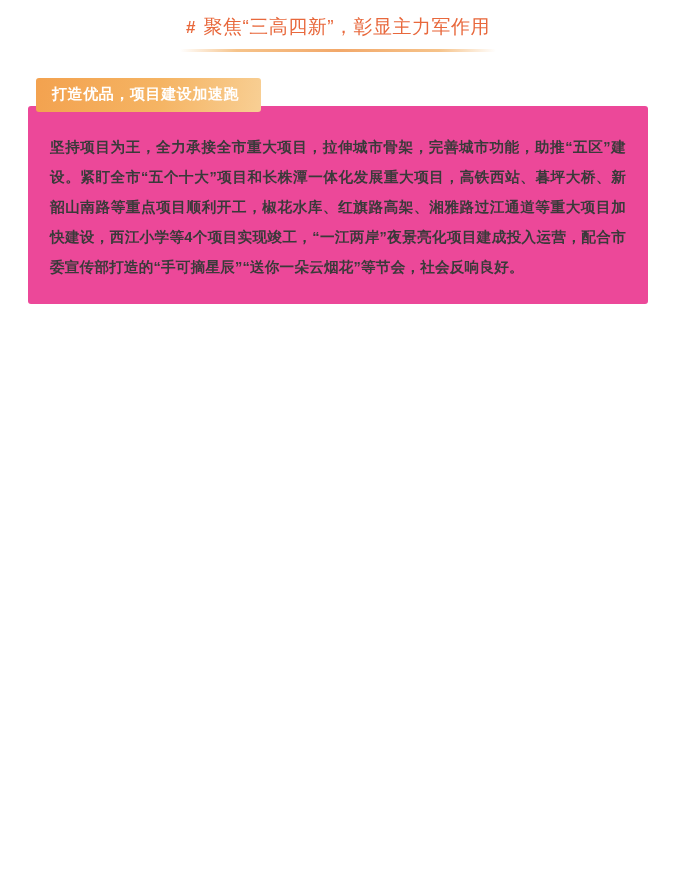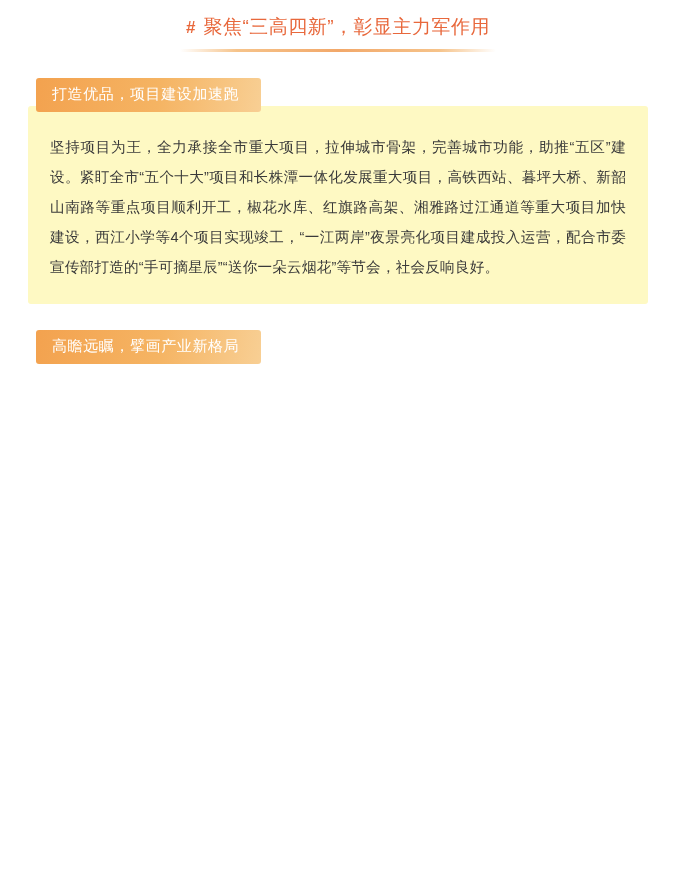--- a/index.html
+++ b/index.html
@@ -62,30 +62,31 @@
     margin-top: 44px;
   }
   .tag {
     display: inline-block;
     position: relative;
     z-index: 2;
     margin-left: 8px;
     padding: 7px 22px 8px 16px;
     color: #ffffff;
     font-size: 15px;
-    font-weight: normal;
+    font-weight: bold;
     letter-spacing: 0.6px;
     background: linear-gradient(100deg, #f3a24f 0%, #f5b463 55%, #f8cf94 100%);
     border-radius: 3px;
   }
   .body-box {
     margin-top: -6px;
     padding: 26px 22px 22px 22px;
-    background: #fef9c3;
+    background: #ec4899;
     border-radius: 3px;
+    font-weight: bold;
   }
   .body-text {
     color: #3a3a3a;
     font-size: 14.6px;
     line-height: 30px;
     text-align: justify;
     letter-spacing: 0.2px;
     text-indent: 0;
   }
 </style>
@@ -104,16 +105,15 @@
 
   <div class="section">
     <div class="tag">打造优品，项目建设加速跑</div>
     <div class="body-box">
       <div class="body-text">坚持项目为王，全力承接全市重大项目，拉伸城市骨架，完善城市功能，助推“五区”建设。紧盯全市“五个十大”项目和长株潭一体化发展重大项目，高铁西站、暮坪大桥、新韶山南路等重点项目顺利开工，椒花水库、红旗路高架、湘雅路过江通道等重大项目加快建设，西江小学等4个项目实现竣工，“一江两岸”夜景亮化项目建成投入运营，配合市委宣传部打造的“手可摘星辰”“送你一朵云烟花”等节会，社会反响良好。</div>
     </div>
   </div>
 
 
   <div class="section">
-    <div class="tag">高瞻远瞩，擘画产业新格局</div>
   </div>
 
 </div>
 
 </body></html>

